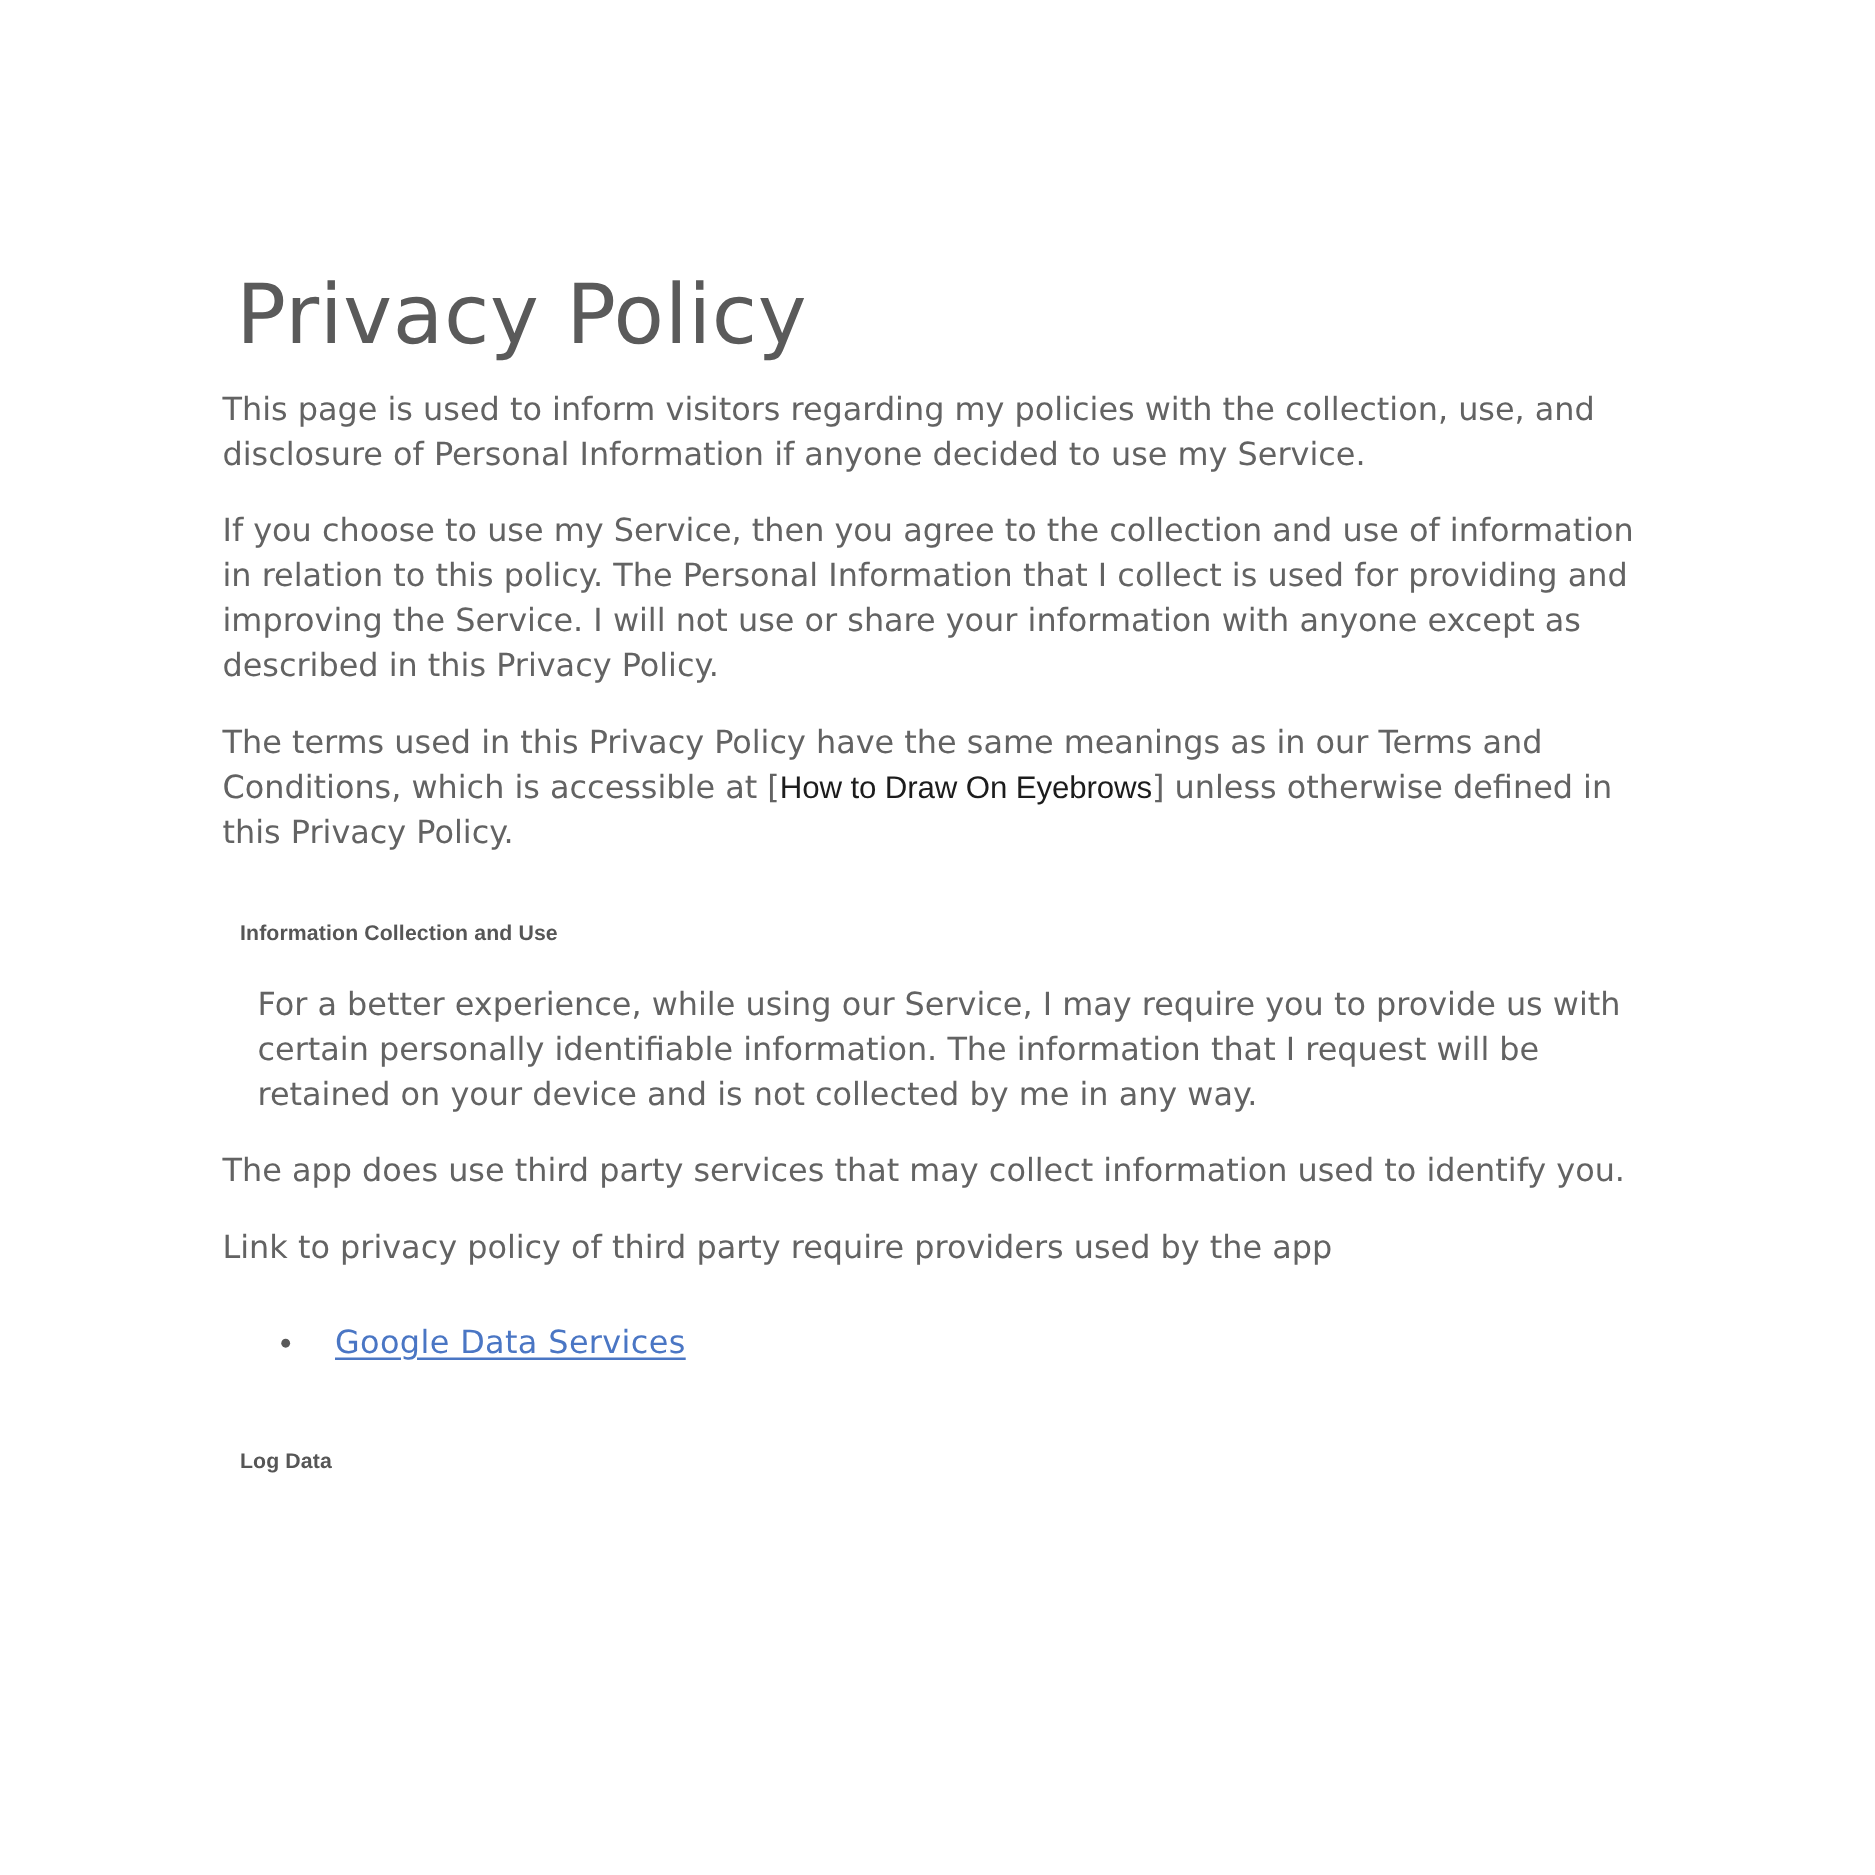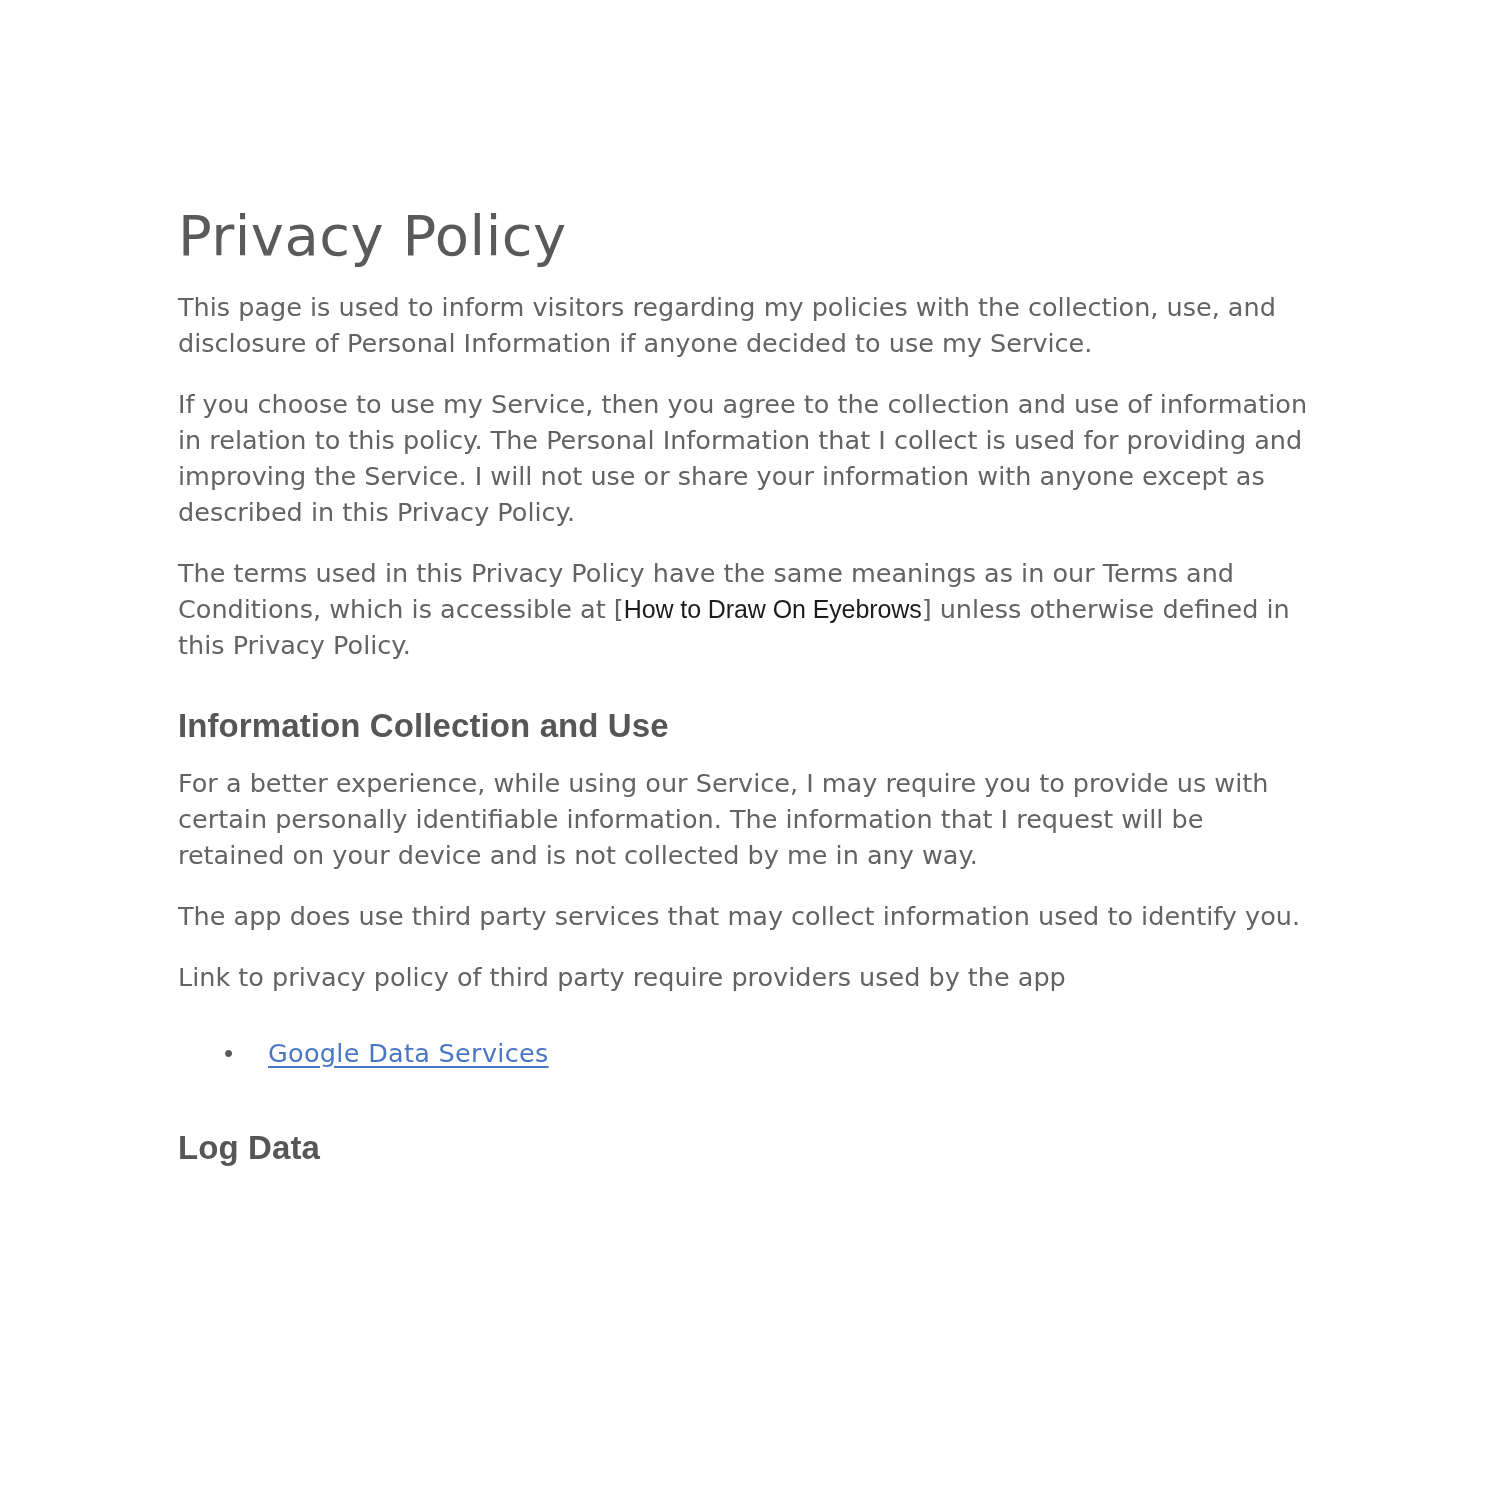--- a/index.html
+++ b/index.html
@@ -28,26 +28,26 @@
   .content {
     position: absolute;
     left: 178px;
     top: 0;
     width: 1130px;
   }
 
   
   .doc-title {
     font-family: "DejaVu Sans", sans-serif;
-    font-size: 56px;
+    font-size: 66px;
     font-weight: 400;
     color: #5a5a5a;
     letter-spacing: 0.5px;
     line-height: 1.0;
-    margin: 0;
+    margin: 11px;
     padding-top: 208px;
     white-space: nowrap;
   }
 
   
   .para {
     font-family: "DejaVu Sans", sans-serif;
     font-size: 25.5px;
     font-weight: 400;
     color: #636363;
@@ -60,41 +60,42 @@
     line-height: 41px;
     margin-top: 62px;
   }
 
   .para.gap {
     margin-top: 25px;
   }
 
   .para.gap-sm {
     margin-top: 22px;
+    margin-left: 28px;
   }
 
   
   .appname {
     color: #1c1c1c;
     font-family: "Liberation Sans", sans-serif;
     font-size: 25px;
     letter-spacing: -0.1px;
   }
   .bracket {
     color: #636363;
   }
 
   
   .heading {
     font-family: "Liberation Sans", sans-serif;
-    font-size: 33px;
+    font-size: 17px;
     font-weight: bold;
     color: #565656;
     line-height: 34px;
-    margin: 0;
+    margin: 14px;
     letter-spacing: 0.1px;
   }
   .heading.h-info { margin-top: 46px; }
   .heading.h-log  { margin-top: 58px; }
 
   
   .bullet-list {
     margin: 38px 0 0 0;
     padding: 0;
     list-style: none;

